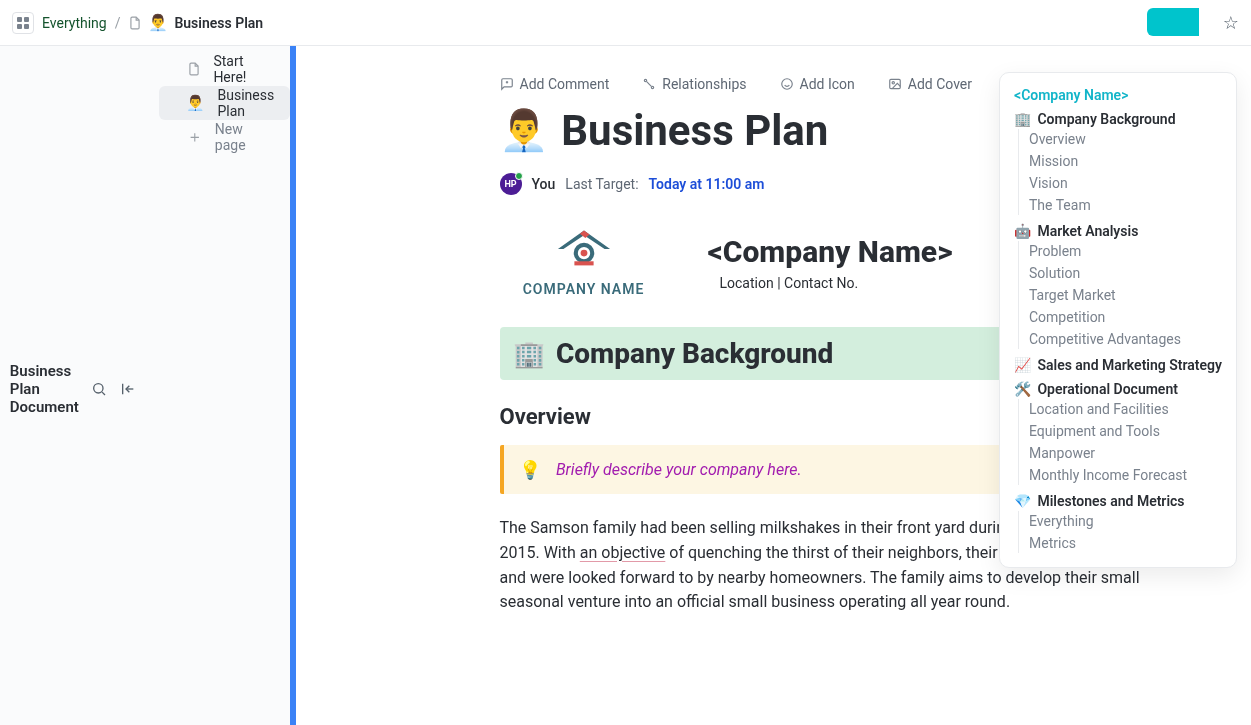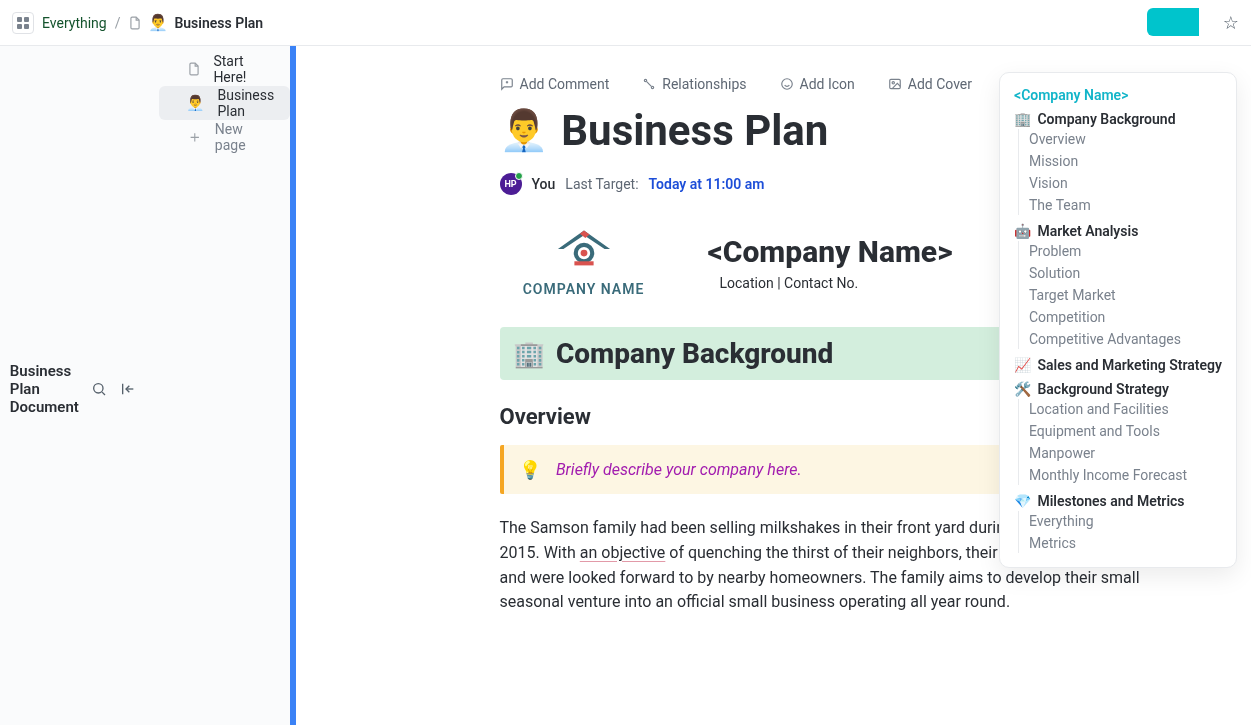--- a/index.html
+++ b/index.html
@@ -250,21 +250,21 @@
             <a href="#">Target Market</a>
             <a href="#">Competition</a>
             <a href="#">Competitive Advantages</a>
           </div>
           <div class="sec">
             <span class="e">📈</span>
             <span>Sales and Marketing Strategy</span>
           </div>
           <div class="sec">
             <span class="e">🛠️</span>
-            <span>Background Strategy</span>
+            <span>Operational Document</span>
           </div>
           <div class="subitems">
             <a href="#">Location and Facilities</a>
             <a href="#">Equipment and Tools</a>
             <a href="#">Manpower</a>
             <a href="#">Monthly Income Forecast</a>
           </div>
           <div class="sec">
             <span class="e">💎</span>
             <span>Milestones and Metrics</span>

